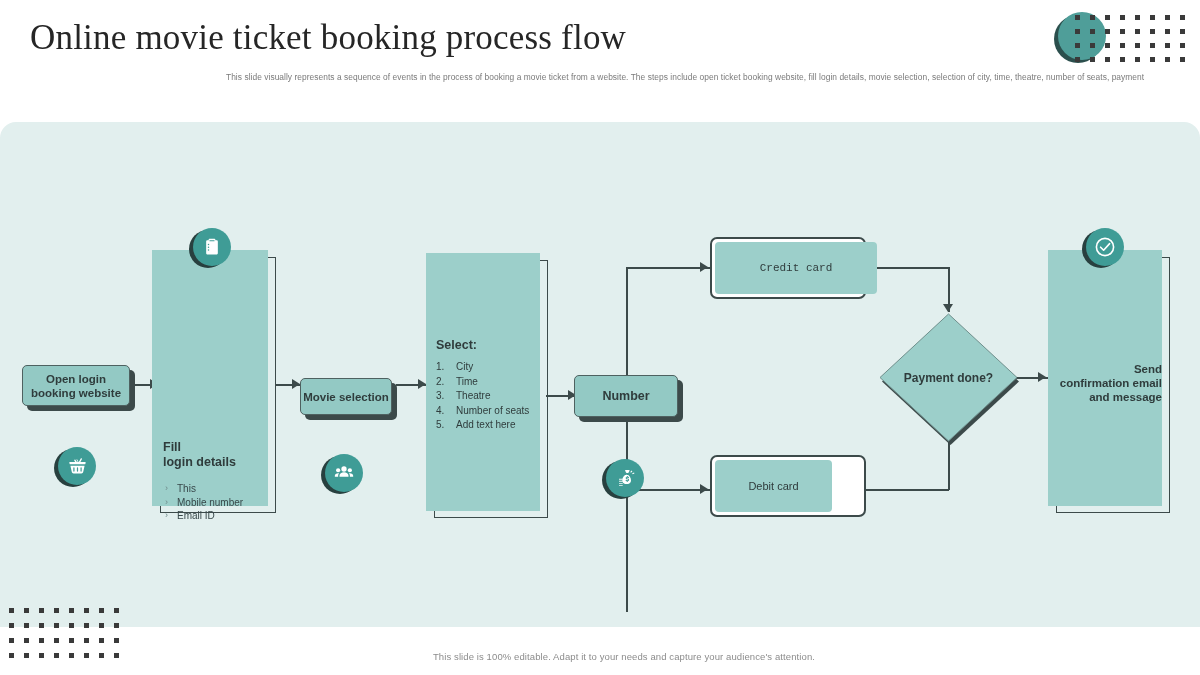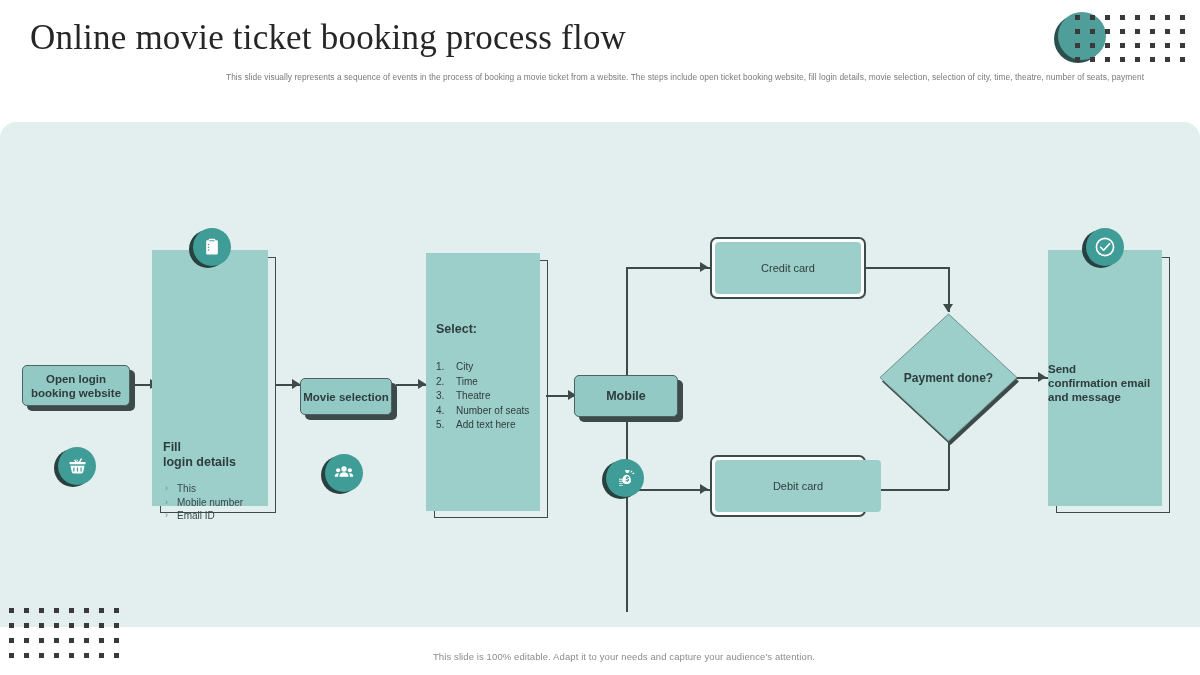--- a/index.html
+++ b/index.html
@@ -410,21 +410,21 @@
       </svg>
     </div>
     <div class="proc" style="left:300px; top:247px; width:92px; height:37px;margin-top:9px;">
       <span>Movie selection</span>
     </div>
   </div>
 
   <div class="node">
     <div class="panel-frame" style="left:434px; top:138px; width:114px; height:258px;"></div>
     <div class="panel-fill" style="left:426px; top:131px; width:114px; height:258px;"></div>
-    <div class="panel-text panel-heading" style="left:436px; top:200px; width:100px;">Select:</div>
+    <div class="panel-text panel-heading" style="left:436px; top:216px; width:100px;">Select:</div>
     <ul class="num-list panel-text" style="left:436px; top:238px; width:104px;">
       <li>
         <span class="num">1.</span>
         <span>City</span>
       </li>
       <li>
         <span class="num">2.</span>
         <span>Time</span>
       </li>
       <li>
@@ -445,34 +445,34 @@
   <div class="node">
     <div class="badge" style="left:606px; top:337px;">
       <svg width="21" height="21" viewBox="0 0 24 24" fill="#ffffff">
         <path d="M16.6 3.1l-1 2.1c-.1.3-.4.4-.7.4h-1.6c-.3 0-.6-.2-.7-.4l-1-2.1c-.2-.4.1-.9.6-.9h3.8c.5 0 .8.5.6.9z"></path>
         <path d="M13.6 6.9c-3.1 1-5.3 3.9-5.3 7.2 0 2.3 1.4 4.1 3.3 4.1h3.4c1.9 0 3.3-1.8 3.3-4.1 0-3.3-2.2-6.2-5.3-7.2h.6zm.5 2.3c.3 0 .6.2.6.5v.3c.7.1 1.3.5 1.3 1.1 0 .3-.3.6-.6.6-.3 0-.5-.2-.6-.4-.1-.1-.3-.2-.7-.2-.5 0-.8.2-.8.4 0 .3.3.4 1 .6 1 .2 1.8.6 1.8 1.6 0 .7-.6 1.3-1.4 1.4v.3c0 .3-.3.5-.6.5s-.6-.2-.6-.5v-.3c-.8-.1-1.4-.6-1.4-1.2 0-.3.3-.6.6-.6.3 0 .5.2.6.4.1.2.4.3.8.3.6 0 .9-.2.9-.5 0-.3-.4-.4-1.1-.6-.9-.2-1.7-.6-1.7-1.5 0-.7.6-1.2 1.3-1.4v-.3c0-.3.3-.5.6-.5z"></path>
         <path d="M4.6 12.4h4.2v1.1H4.6zM4.6 14.7h4.2v1.1H4.6zM4.6 17h4.2v1.1H4.6zM4.6 19.3h4.2v1.1H4.6z" opacity="0.92"></path>
         <path d="M17.4 4.6l1.6-1.7.9.8-1.6 1.8zM19.7 6.1l2.1-.9.4 1.1-2.1.9z"></path>
       </svg>
     </div>
     <div class="proc" style="left:574px; top:253px; width:104px; height:42px; font-size:12.5px;">
-      <span>Mobile</span>
+      <span>Number</span>
     </div>
   </div>
 
   <div class="node">
     <div class="cardbox-outer" style="left:710px; top:115px; width:156px; height:62px;"></div>
-    <div class="cardbox-inner" style="left:715px; top:120px; width:146px; height:52px;">
+    <div class="cardbox-inner" style="left:715px; top:120px; width:162px; height:52px;font-family:Liberation Mono, monospace;">
       <span>Credit card</span>
     </div>
   </div>
 
   <div class="node">
     <div class="cardbox-outer" style="left:710px; top:333px; width:156px; height:62px;"></div>
-    <div class="cardbox-inner" style="left:715px; top:338px; width:166px; height:52px;">
+    <div class="cardbox-inner" style="left:715px; top:338px; width:117px; height:52px;">
       <span>Debit card</span>
     </div>
   </div>
 
   <div class="diamond-wrap" style="left:876px; top:188px; width:145px; height:135px;">
     <svg class="diamond-shape" viewBox="0 0 145 135">
       <polygon points="72.5,4 141,67.5 72.5,131 4,67.5" fill="#3c4a4a" transform="translate(2,4)"></polygon>
       <polygon points="72.5,4 141,67.5 72.5,131 4,67.5" fill="#9ccfca" stroke="#6f8f8c" stroke-width="1"></polygon>
     </svg>
     <div class="diamond-label">Payment done?</div>
@@ -480,21 +480,21 @@
 
   <div class="node">
     <div class="panel-frame" style="left:1056px; top:135px; width:114px; height:256px;"></div>
     <div class="panel-fill" style="left:1048px; top:128px; width:114px; height:256px;"></div>
     <div class="badge" style="left:1086px; top:106px;">
       <svg width="24" height="24" viewBox="0 0 24 24" fill="none" stroke="#ffffff" stroke-width="1.6">
         <circle cx="12" cy="12" r="8.6"></circle>
         <path d="M7.6 12.2l3 3 6-6.6" stroke-linecap="round" stroke-linejoin="round"></path>
       </svg>
     </div>
-    <div class="panel-text" style="left:1048px; top:240px; width:114px; text-align:left; font-size:11.5px; font-weight:bold; line-height:14px;">
+    <div class="panel-text" style="left:1048px; top:240px; width:114px; text-align:right; font-size:11.5px; font-weight:bold; line-height:14px;">
       <div>Send</div>
       <div>confirmation email</div>
       <div>and message</div>
     </div>
   </div>
 
 </div>
 
 <div id="footer">
   <div id="deco-bottomleft">

